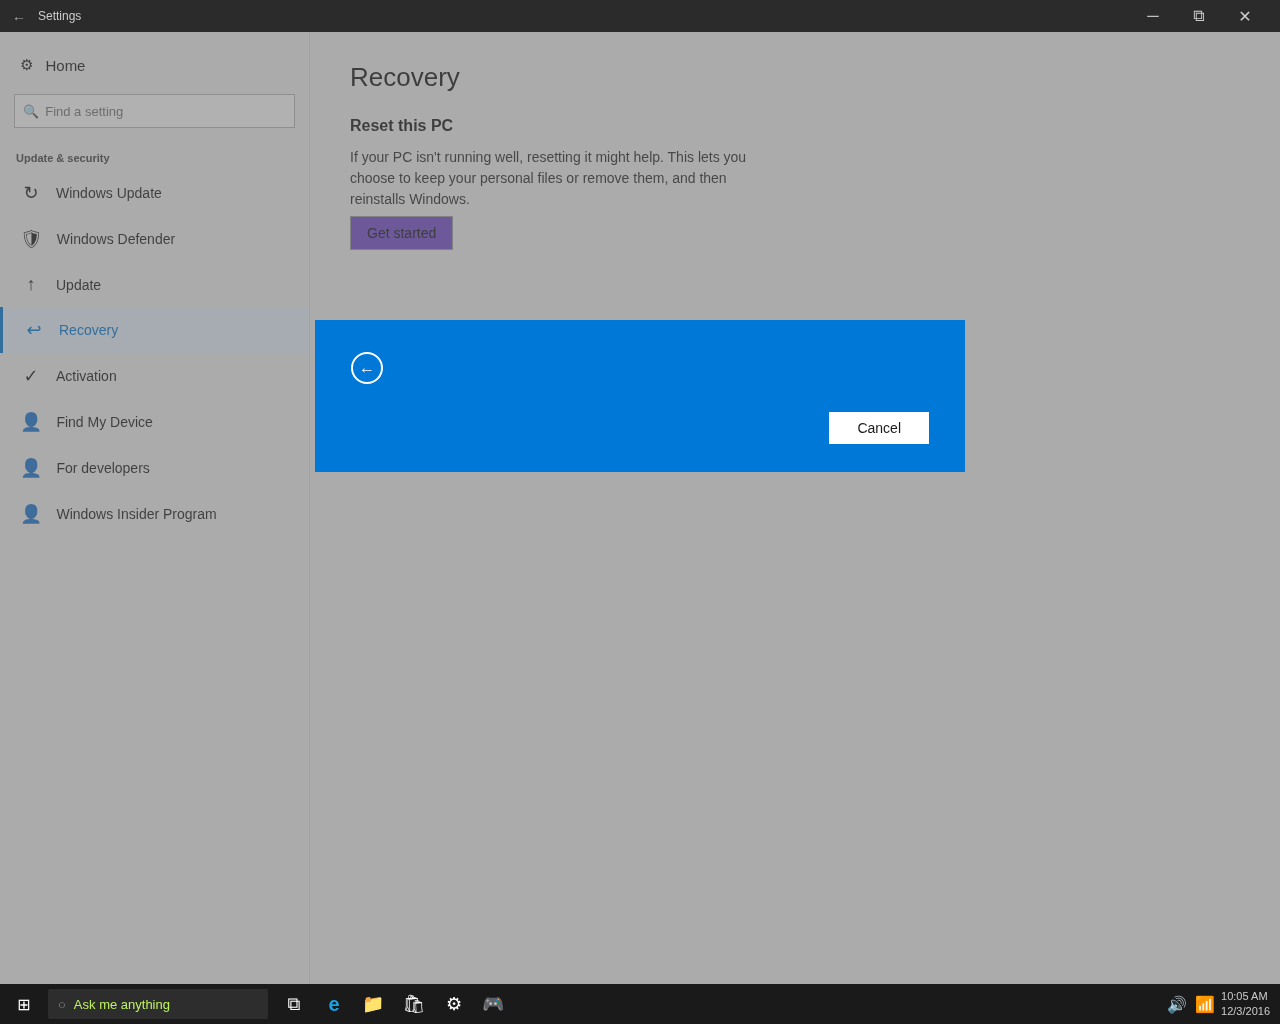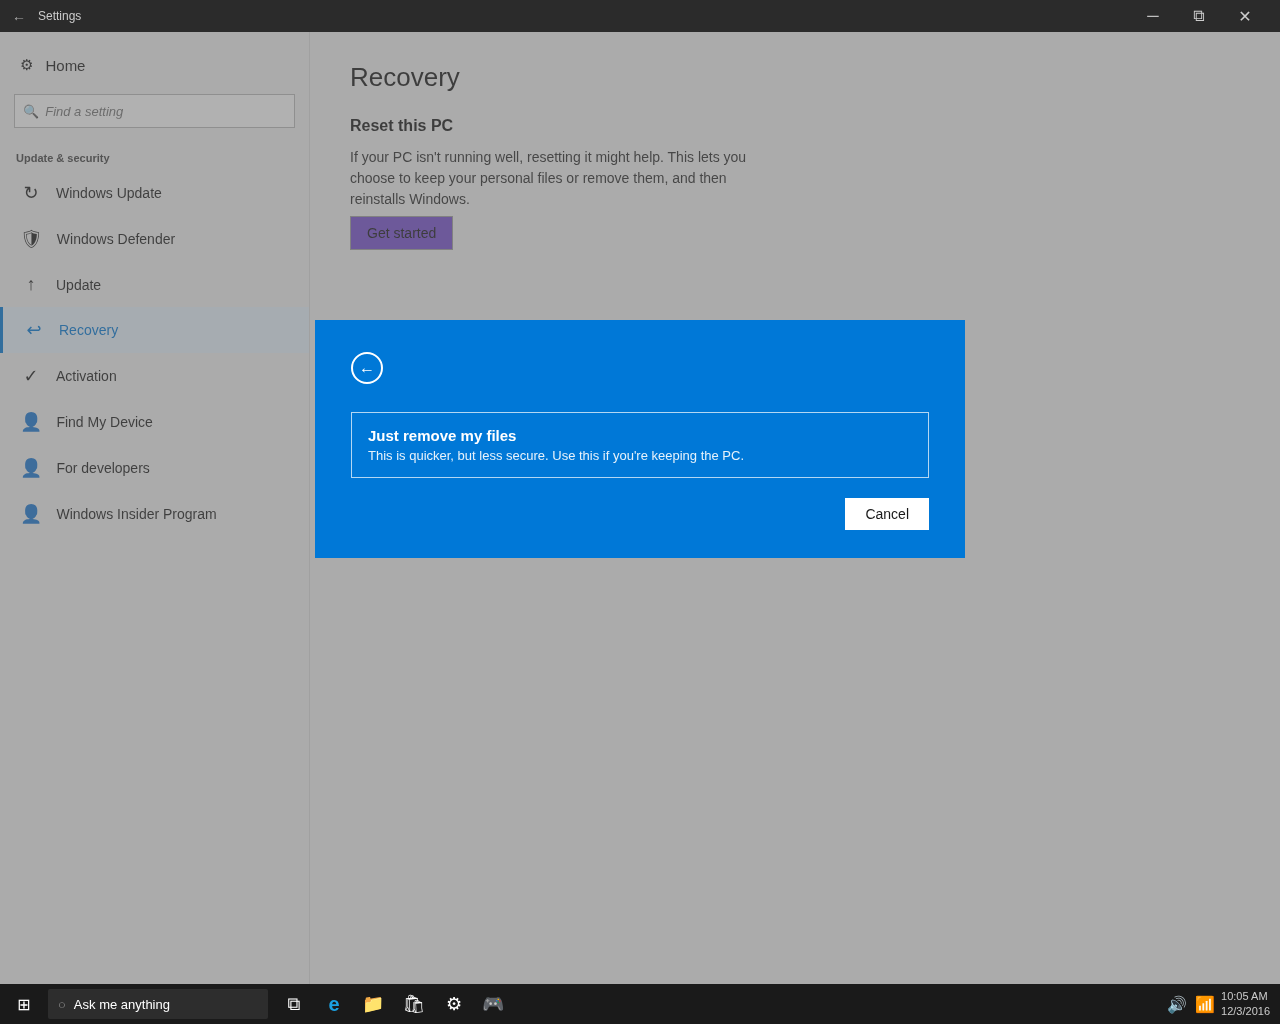--- a/index.html
+++ b/index.html
@@ -88,21 +88,20 @@
       padding: 0 8px;
       gap: 6px;
     }
     #search-input {
       border: none;
       outline: none;
       flex: 1;
       font-size: 13px;
       color: #555;
       background: transparent;
-      font-style: italic;
     }
     #search-icon { color: #666; font-size: 13px; }
 
     #section-label {
       padding: 10px 16px 6px;
       font-size: 11px;
       color: #444;
       font-weight: 600;
       text-transform: none;
     }
@@ -225,21 +224,21 @@
       font-size: 13px;
       color: rgba(255,255,255,0.9);
     }
 
     #dialog-footer {
       display: flex;
       justify-content: flex-end;
       margin-top: 20px;
     }
     #cancel-btn {
-      padding: 8px 20px;
+      padding: 8px 28px;
       background: white;
       border: none;
       font-size: 14px;
       cursor: pointer;
       color: #1a1a1a;
       text-align: right;
     }
 
     
     #taskbar {
@@ -268,21 +267,21 @@
       align-items: center;
       background: #2d2d2d;
       height: 30px;
       width: 220px;
       padding: 0 10px;
       gap: 8px;
       cursor: text;
       border-radius: 2px;
     }
     #search-taskbar-icon { color: #999; font-size: 13px; }
-    #search-taskbar-text { color: #ffffff; font-size: 13px; }
+    #search-taskbar-text { color: #bef264; font-size: 13px; }
     #taskbar-middle {
       display: flex;
       align-items: center;
       flex: 1;
       padding: 0 8px;
       gap: 4px;
     }
     .taskbar-icon {
       width: 36px;
       height: 40px;
@@ -379,24 +378,20 @@
 
 </div>
 
 <div id="overlay"></div>
 
 <div id="dialog">
   <div id="dialog-header">
     <div id="back-circle">←</div>
   </div>
 
-  <div class="option-card">
-    <h3>Just remove my files</h3>
-    <p>This is quicker, but less secure. Use this if you're keeping the PC.</p>
-  </div>
 
 
   <div id="dialog-footer">
     <button id="cancel-btn">Cancel</button>
   </div>
 </div>
 
 <div id="taskbar">
   <div id="start-btn">⊞</div>
   <div id="search-taskbar">

